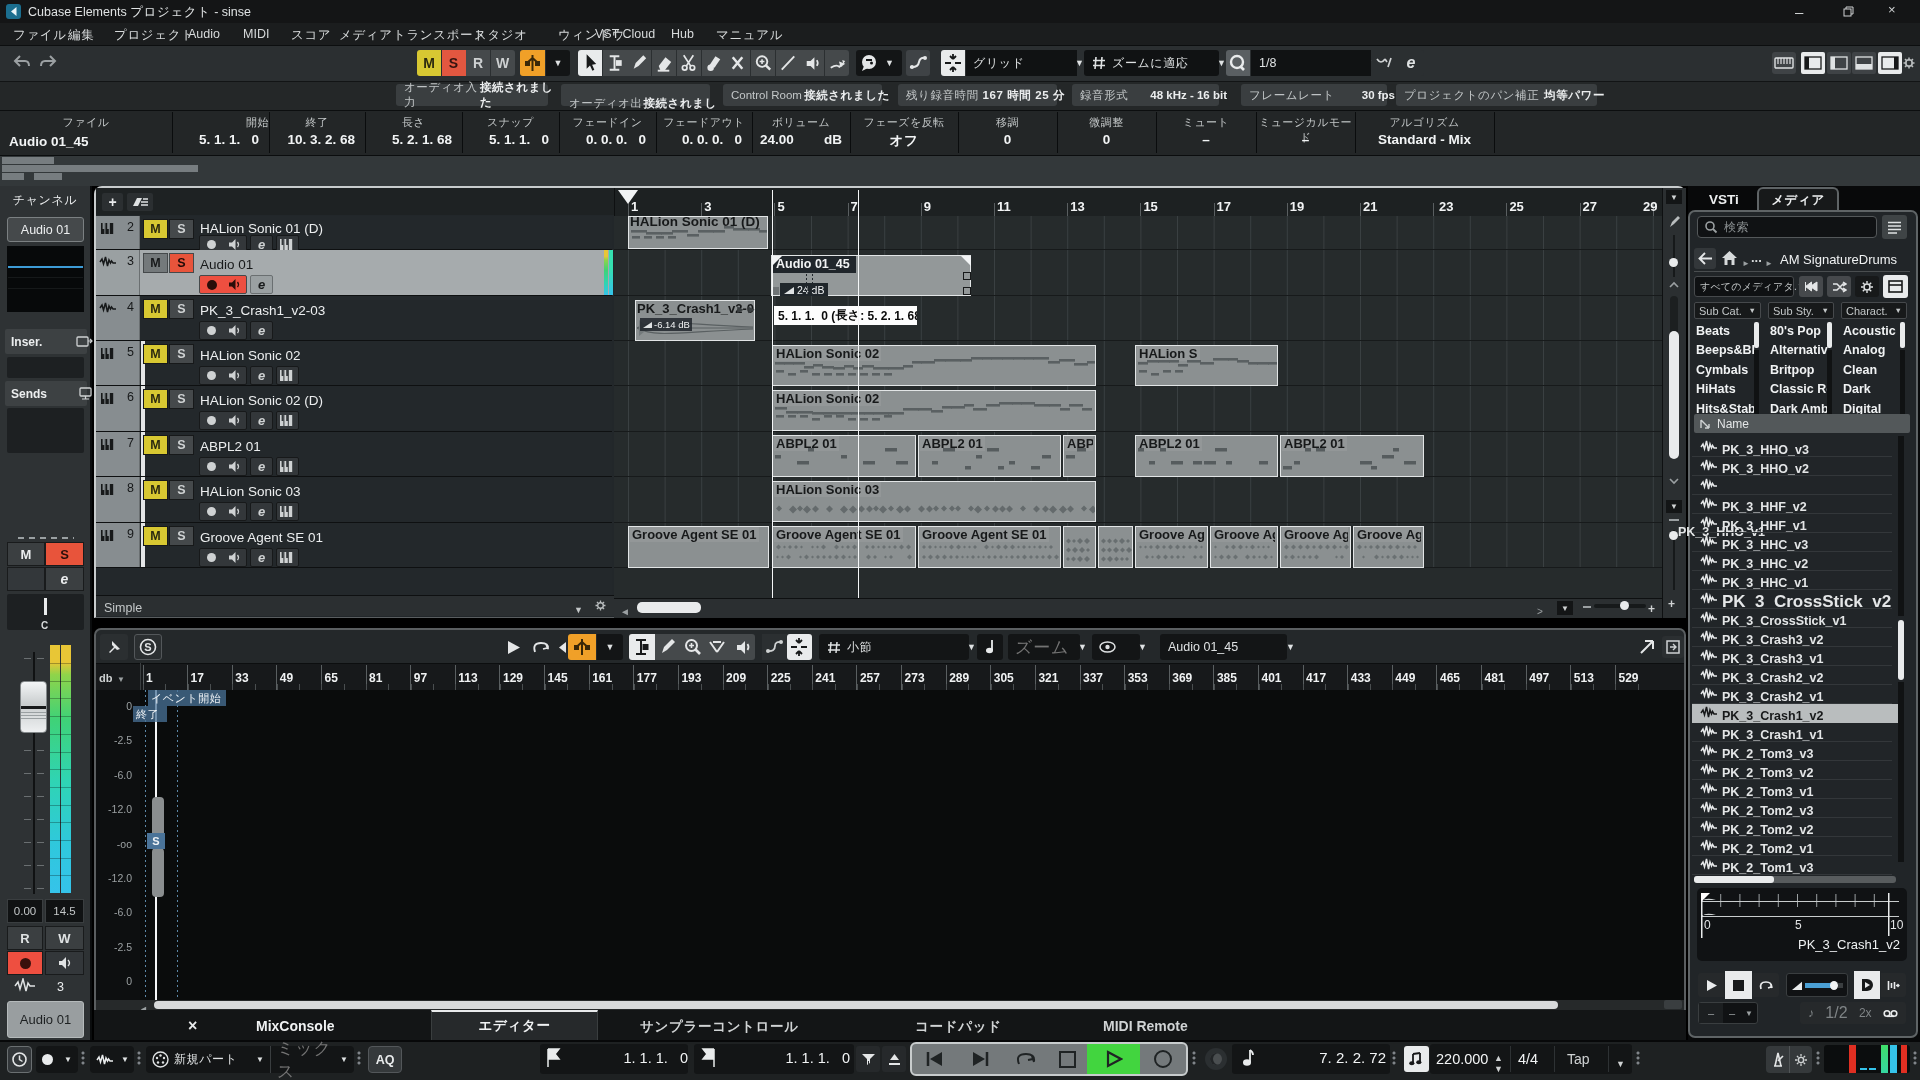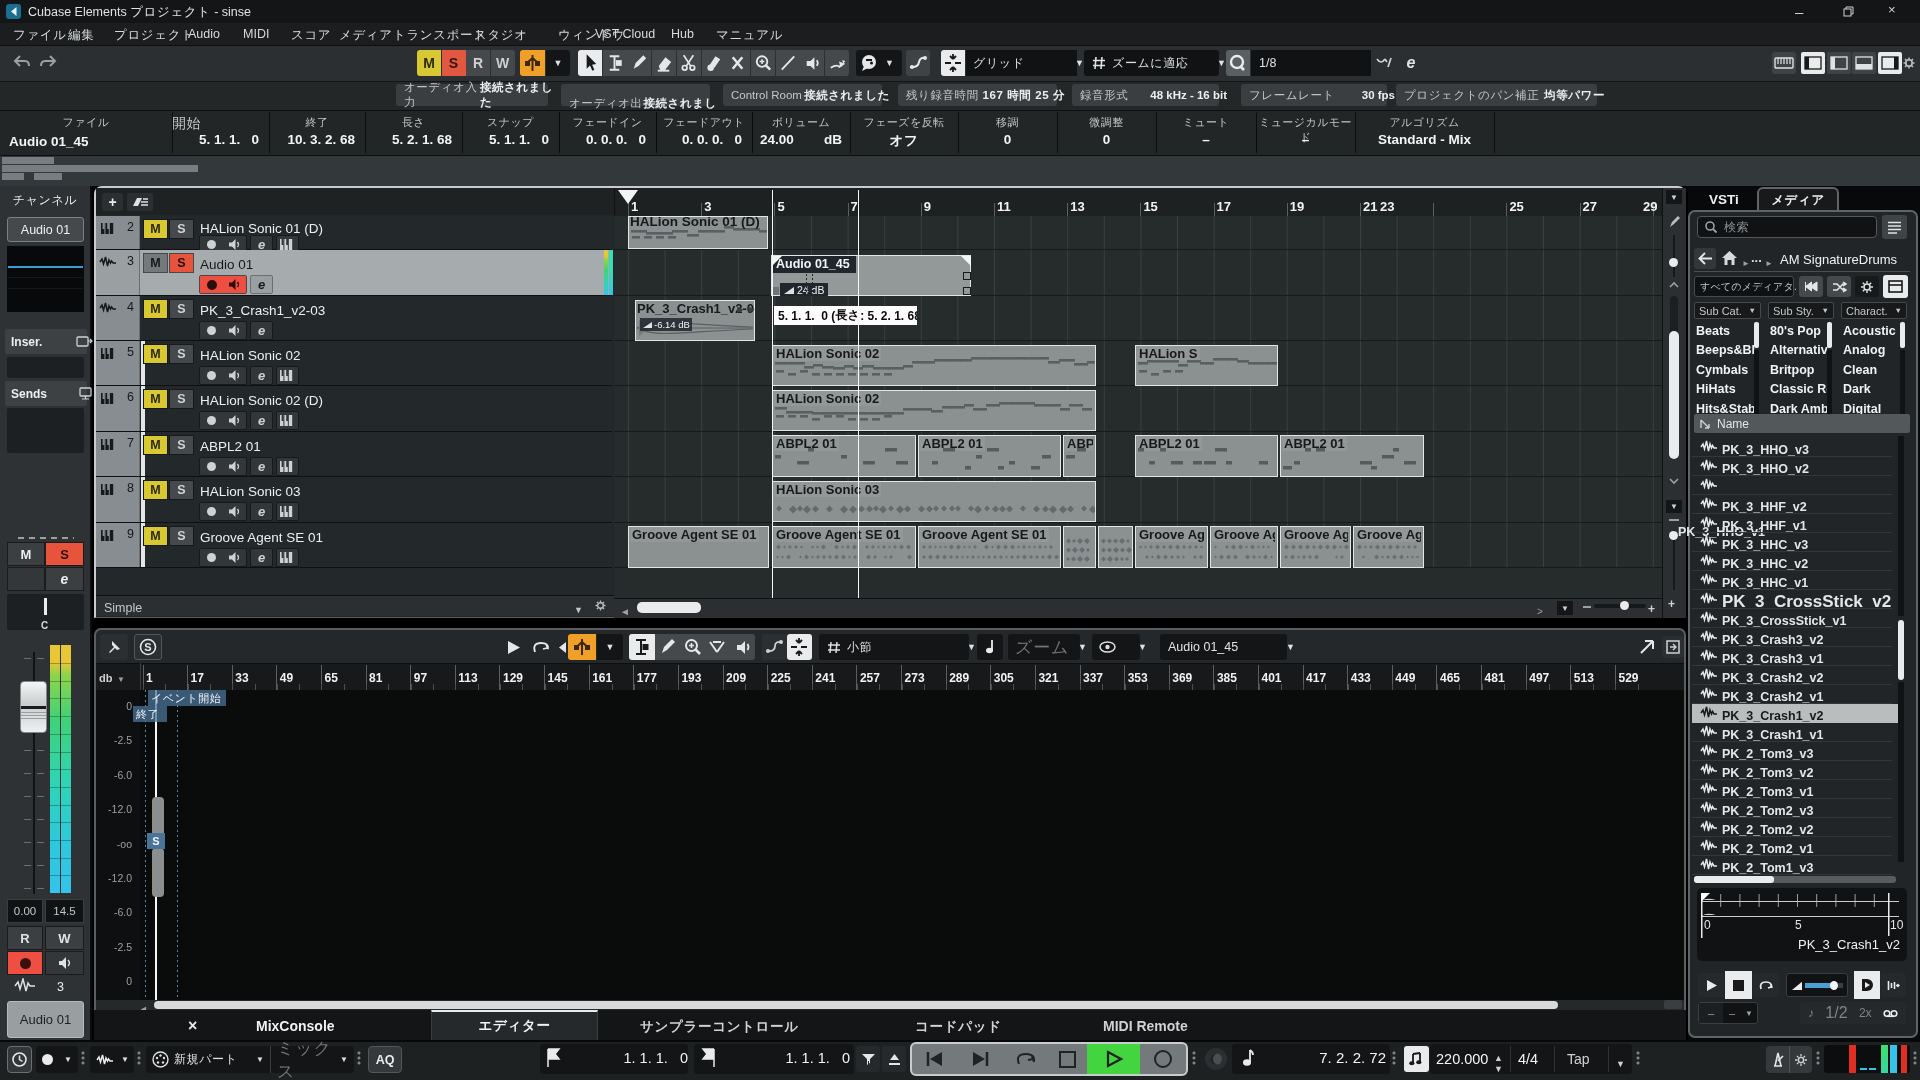--- a/index.html
+++ b/index.html
@@ -253,21 +253,21 @@
       <span style="color:#c3c7c8;font-size:11.5px"><span class="jp" style="letter-spacing:.05em">プロジェクトのパン補正</span></span>
       <span style="color:#eceeef;font-size:11.5px;font-weight:bold"><span class="jp" style="letter-spacing:.05em">均等パワー</span></span>
     </div>
   </div>
 <div class="a" style="left:0px;top:110px;width:1920px;height:45px;background:#232627;border-top:1px solid #0c0e0f;"></div>
 <div class="a" style="left:0px;top:115px;">
     <div style="width:172px;text-align:center;color:#c3c7c8;font-size:11px"><span class="jp" style="letter-spacing:.04em">ファイル</span></div>
   </div>
 <div class="a" style="left:9px;top:132px;"><span style="color:#f2f4f5;font-size:13.5px;font-weight:bold">Audio 01_45</span></div>
 <div class="a" style="left:172px;top:115px;">
-    <div style="width:97px;text-align:left;color:#c3c7c8;font-size:14px"><span class="jp" style="letter-spacing:.04em">開始</span></div>
+    <div style="width:97px;text-align:right;color:#c3c7c8;font-size:11px"><span class="jp" style="letter-spacing:.04em">開始</span></div>
   </div>
 <div class="a" style="left:172px;top:132px;">
     <div style="width:87px;text-align:right;color:#f2f4f5;font-size:13.5px;font-weight:bold">5. 1. 1.&nbsp;&nbsp; 0</div>
   </div>
 <div class="a" style="left:172px;top:112px;width:1px;height:41px;background:#0a0c0d;"></div>
 <div class="a" style="left:269px;top:115px;">
     <div style="width:96px;text-align:center;color:#c3c7c8;font-size:11px"><span class="jp" style="letter-spacing:.04em">終了</span></div>
   </div>
 <div class="a" style="left:269px;top:132px;">
     <div style="width:86px;text-align:right;color:#f2f4f5;font-size:13.5px;font-weight:bold">10. 3. 2. 68</div>
@@ -859,21 +859,21 @@
 <div class="a" style="left:1070.2px;top:197px;"><span style="color:#f2f4f5;font-size:13px;font-weight:bold">13</span></div>
 <div class="a" style="left:1140.4px;top:203px;width:1px;height:13px;background:#5a5f61;"></div>
 <div class="a" style="left:1143.4px;top:197px;"><span style="color:#f2f4f5;font-size:13px;font-weight:bold">15</span></div>
 <div class="a" style="left:1213.6px;top:203px;width:1px;height:13px;background:#5a5f61;"></div>
 <div class="a" style="left:1216.6px;top:197px;"><span style="color:#f2f4f5;font-size:13px;font-weight:bold">17</span></div>
 <div class="a" style="left:1286.8000000000002px;top:203px;width:1px;height:13px;background:#5a5f61;"></div>
 <div class="a" style="left:1289.8000000000002px;top:197px;"><span style="color:#f2f4f5;font-size:13px;font-weight:bold">19</span></div>
 <div class="a" style="left:1360.0px;top:203px;width:1px;height:13px;background:#5a5f61;"></div>
 <div class="a" style="left:1363.0px;top:197px;"><span style="color:#f2f4f5;font-size:13px;font-weight:bold">21</span></div>
 <div class="a" style="left:1433.2px;top:203px;width:1px;height:13px;background:#5a5f61;"></div>
-<div class="a" style="left:1380px;top:197px;"><span style="color:#f2f4f5;font-size:13px;font-weight:bold">23</span></div>
+<div class="a" style="left:1439px;top:197px;"><span style="color:#f2f4f5;font-size:13px;font-weight:bold">23</span></div>
 <div class="a" style="left:1506.4px;top:203px;width:1px;height:13px;background:#5a5f61;"></div>
 <div class="a" style="left:1509.4px;top:197px;"><span style="color:#f2f4f5;font-size:13px;font-weight:bold">25</span></div>
 <div class="a" style="left:1579.6px;top:203px;width:1px;height:13px;background:#5a5f61;"></div>
 <div class="a" style="left:1582.6px;top:197px;"><span style="color:#f2f4f5;font-size:13px;font-weight:bold">27</span></div>
 <div class="a" style="left:1652.8px;top:203px;width:1px;height:13px;background:#5a5f61;"></div>
 <div class="a" style="left:1643px;top:197px;"><span style="color:#f2f4f5;font-size:13px;font-weight:bold">29</span></div>
 <svg class="a" style="left:617px;top:189px" width="22" height="16">
     <path d="M1 1 H21 L11 15 Z" fill="#f2f4f5"></path>
   </svg>
 <div class="a" style="left:614px;top:216px;width:1048px;height:382px;background:#262b2c;"></div>

